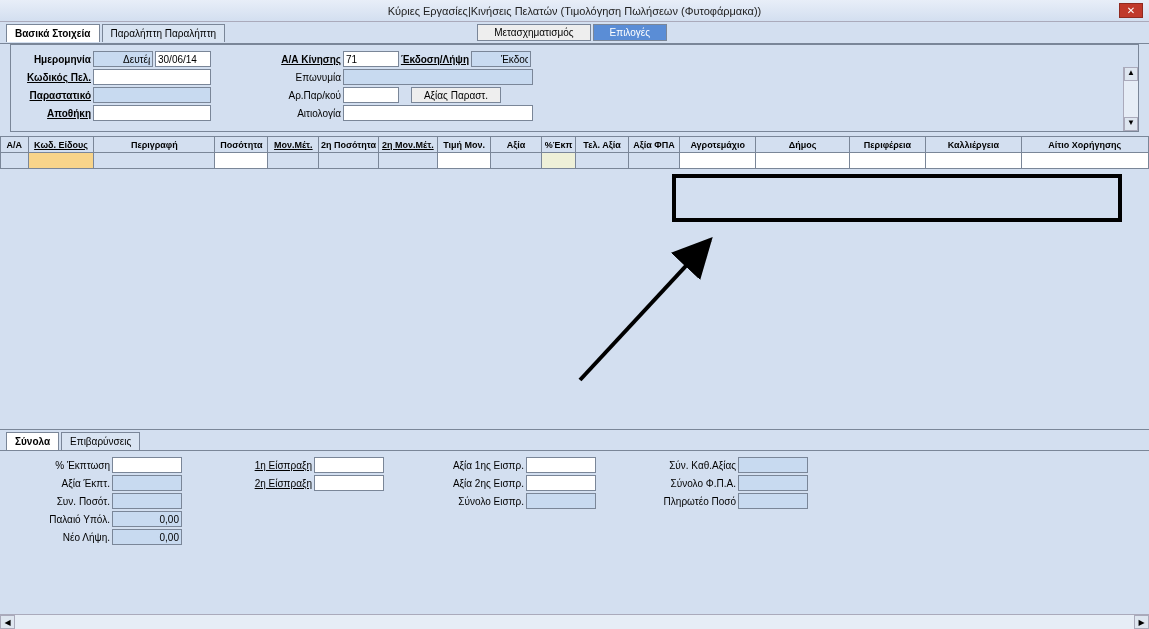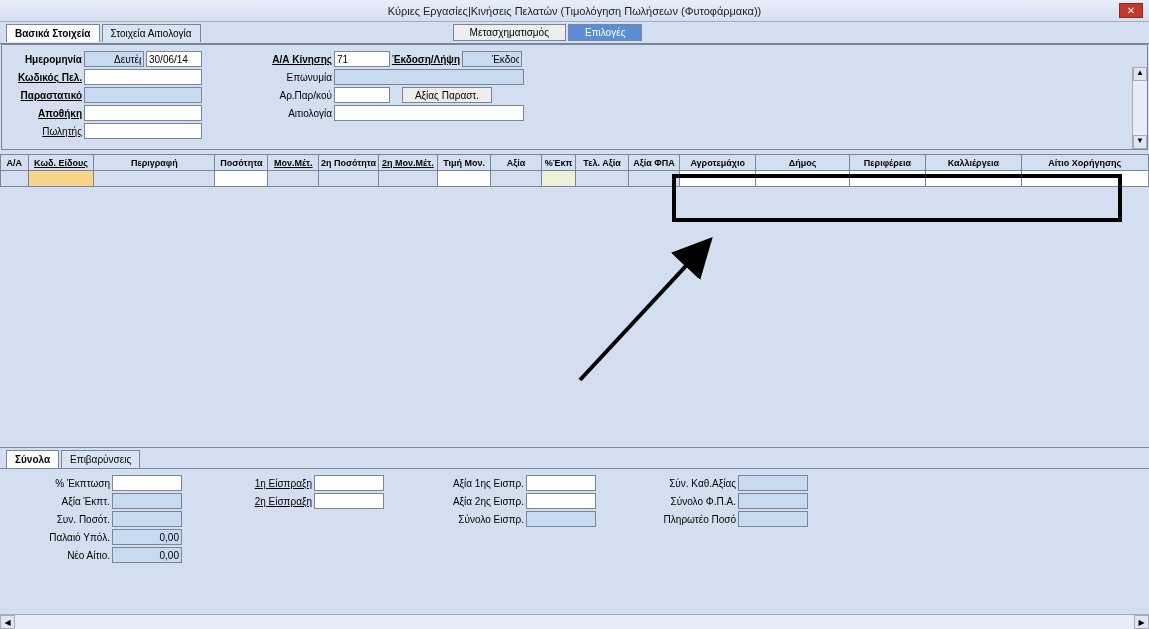--- a/index.html
+++ b/index.html
@@ -11,21 +11,21 @@
 
 .upper { position: relative; }
 
 .tabstrip { display: flex; align-items: center; height: 22px; padding-left: 6px; border-bottom: 1px solid #7a8698; }
 .tab { font-size: 10px; padding: 3px 8px; border: 1px solid #7a8698; border-bottom: none; background: #d9e4f2; margin-right: 2px; cursor: pointer; }
 .tab.active { background: #fff; font-weight: bold; }
 .toolbar-btns { margin-left: 250px; display: flex; gap: 2px; }
 .tbtn { font-size: 10px; padding: 2px 16px; border: 1px solid #7a8698; background: #eee; cursor: pointer; }
 .tbtn.sel { background: #5a8dd6; color: #fff; }
 
-.form-panel { background: #d3dff0; border: 1px solid #7a8698; margin: 0 1px; padding: 6px 10px 10px; display: flex; gap: 60px; position: relative; }
+.form-panel { background: #d3dff0; border: 1px solid #7a8698; margin: 0 10px; padding: 6px 10px 10px; display: flex; gap: 60px; position: relative; }
 .form-col { display: flex; flex-direction: column; gap: 2px; }
 .frow { display: flex; align-items: center; }
 .flabel { font-size: 10px; text-align: right; width: 70px; margin-right: 2px; color: #000; }
 .flabel.u { text-decoration: underline; }
 .flabel.b { font-weight: bold; }
 .finput { height: 16px; border: 1px solid #7a8698; background: #fff; font-size: 10px; padding: 0 2px; }
 .finput.blue { background: #c8daf0; padding-left: 29px; }
 .fbtn { height: 16px; border: 1px solid #7a8698; background: #eee; font-size: 10px; cursor: pointer; }
 .upper-scroll { position:absolute; right:0; top:22px; bottom:0; width:15px; background:#e6edf6; border-left:1px solid #aab; }
 .upper-scroll .ar { height:14px; background:#dee6f0; border:1px solid #aab; font-size:8px; text-align:center; cursor:pointer; }
@@ -55,21 +55,21 @@
 <body>
 
 <div class="titlebar">
   <span class="title">Κύριες Εργασίες|Κινήσεις Πελατών (Τιμολόγηση Πωλήσεων (Φυτοφάρμακα))</span>
   <div class="close">✕</div>
 </div>
 
 <div class="upper">
 <div class="tabstrip">
   <div class="tab active">Βασικά Στοιχεία</div>
-  <div class="tab">Στοιχεία Αιτιολογία</div>
+  <div class="tab">Παραλήπτη Παραλήπτη</div>
   <div class="toolbar-btns">
     <div class="tbtn">Μετασχηματισμός</div>
     <div class="tbtn sel">Επιλογές</div>
   </div>
 </div>
 
 <div class="form-panel">
   <div class="form-col">
     <div class="frow">
       <span class="flabel b">Ημερομηνία</span>
@@ -79,24 +79,20 @@
     <div class="frow">
       <span class="flabel b u">Κωδικός Πελ.</span>
       <input class="finput" style="width: 118px;">
     </div>
     <div class="frow">
       <span class="flabel b u">Παραστατικό</span>
       <input class="finput blue" style="width: 118px;">
     </div>
     <div class="frow">
       <span class="flabel b u">Αποθήκη</span>
-      <input class="finput" style="width: 118px;">
-    </div>
-    <div class="frow">
-      <span class="flabel u">Πωλητής</span>
       <input class="finput" style="width: 118px;">
     </div>
   </div>
 
   <div class="form-col">
     <div class="frow">
       <span class="flabel b u">Α/Α Κίνησης</span>
       <input class="finput" style="width: 56px;" value="71">
       <span class="flabel b u" style="width:70px">Έκδοση/Λήψη</span>
       <input class="finput blue" style="width: 60px;" value="Έκδοση">
@@ -218,21 +214,21 @@
         </div>
       <div class="frow">
           <span class="flabel">Συν. Ποσότ.</span>
           <input class="finput blue" style="width: 70px;">
         </div>
       <div class="frow">
           <span class="flabel">Παλαιό Υπόλ.</span>
           <input class="finput blue r" style="width: 70px;" value="0,00">
         </div>
       <div class="frow">
-          <span class="flabel">Νέο Αίτιο.</span>
+          <span class="flabel">Νέο Λήψη.</span>
           <input class="finput blue r" style="width: 70px;" value="0,00">
         </div>
     </div>
     <div class="form-col">
       <div class="frow">
           <span class="flabel u">1η Είσπραξη</span>
           <input class="finput" style="width: 70px;">
         </div>
       <div class="frow">
           <span class="flabel u">2η Είσπραξη</span>

